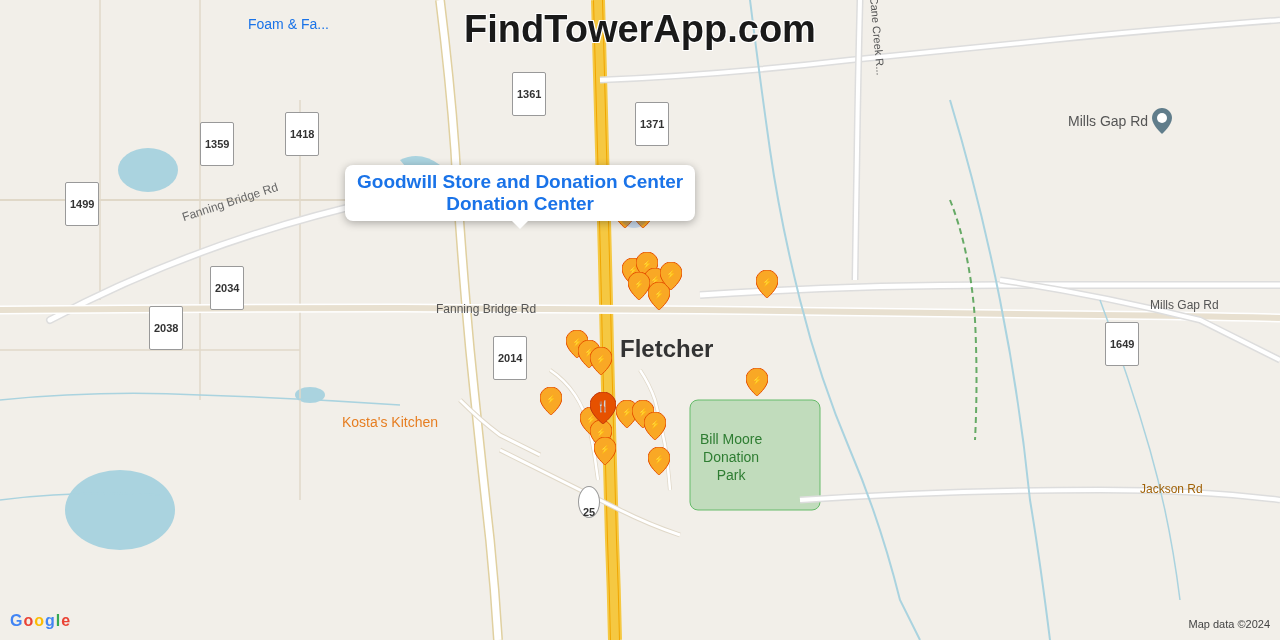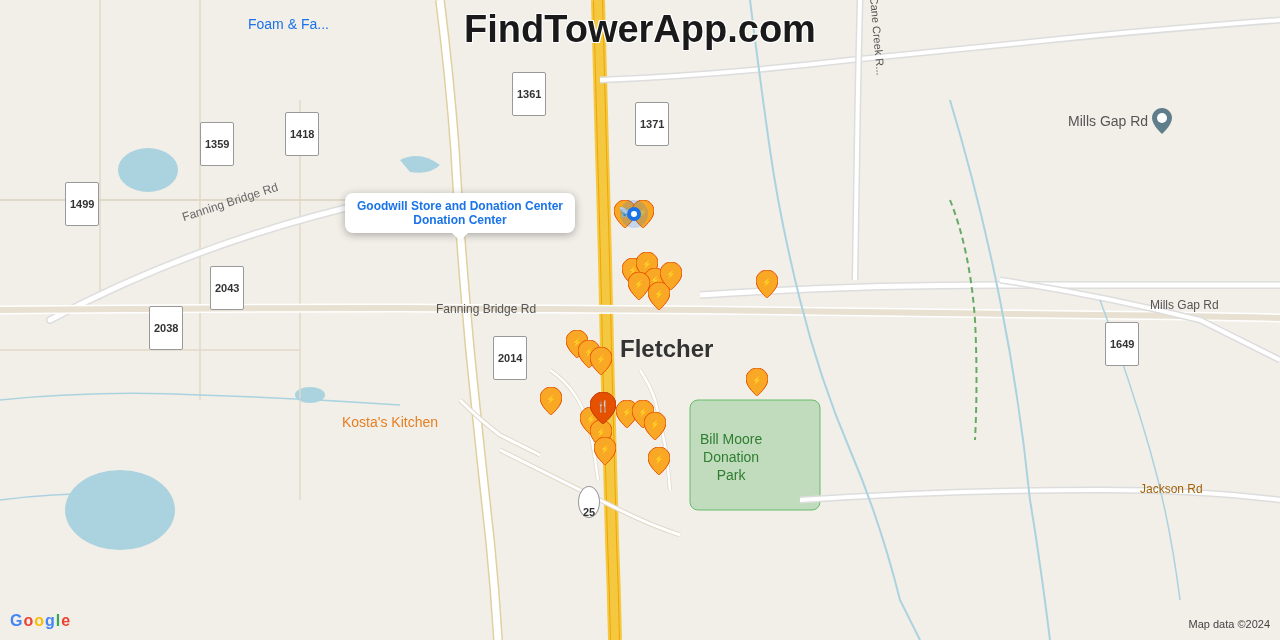--- a/index.html
+++ b/index.html
@@ -119,26 +119,25 @@
     
     .goodwill-bubble {
       position: absolute;
       top: 165px;
       left: 345px;
       z-index: 70;
       background: white;
       border-radius: 8px;
       padding: 6px 12px;
       box-shadow: 0 2px 8px rgba(0,0,0,0.3);
-      font-size: 12px;
+      font-size: 19px;
       font-weight: 600;
       color: #1a73e8;
       white-space: nowrap;
       cursor: pointer;
-      margin-top: 28px;
     }
     .goodwill-bubble::after {
       content: '';
       position: absolute;
       bottom: -8px;
       left: 50%;
       transform: translateX(-50%);
       width: 0;
       height: 0;
       border-left: 8px solid transparent;
@@ -218,21 +217,21 @@
     <path d="M 0 500 Q 80 490 160 495" stroke="#aad3df" stroke-width="1.5" fill="none"></path>
   </svg>
 
   <div class="site-title">FindTowerApp.com</div>
 
   <div class="road-badge" style="left:512px;top:72px;">1361</div>
   <div class="road-badge" style="left:635px;top:102px;">1371</div>
   <div class="road-badge" style="left:200px;top:122px;">1359</div>
   <div class="road-badge" style="left:285px;top:112px;">1418</div>
   <div class="road-badge" style="left:65px;top:182px;">1499</div>
-  <div class="road-badge" style="left:210px;top:266px;">2043</div>
+  <div class="road-badge" style="left:210px;top:266px;">2034</div>
   <div class="road-badge" style="left:149px;top:306px;">2038</div>
   <div class="road-badge" style="left:493px;top:336px;">2014</div>
   <div class="road-badge" style="left:578px;top:486px;border-radius:50%;width:22px;height:22px;text-align:center;line-height:20px;">25</div>
   <div class="road-badge" style="left:1105px;top:322px;">1649</div>
 
   <div class="place-label blue" style="left:248px;top:16px;font-size:14px;">Foam &amp; Fa...</div>
 
   <div class="goodwill-bubble">
     <div>Goodwill Store and
 Donation Center</div>

